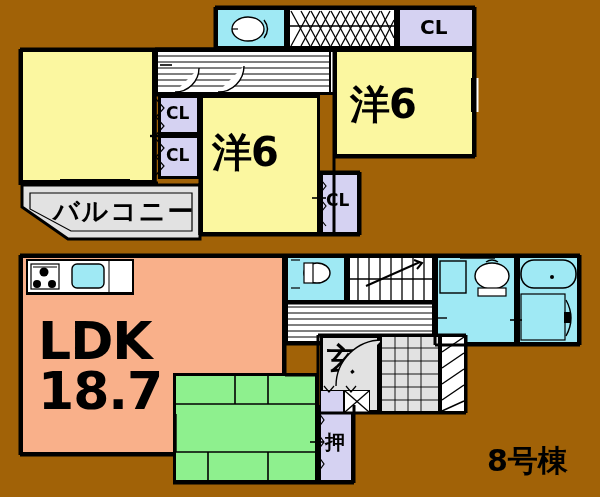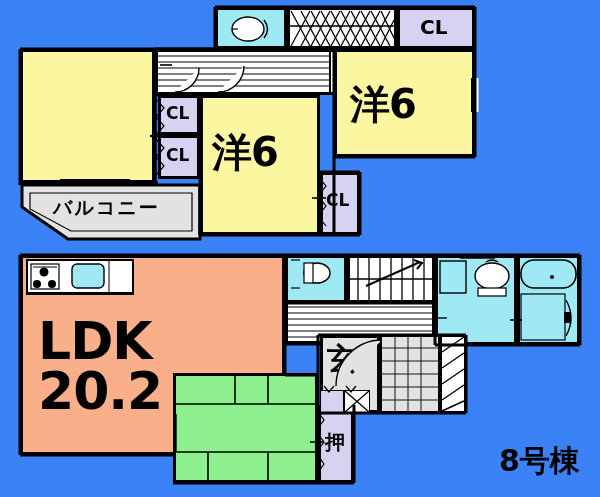--- a/index.html
+++ b/index.html
@@ -4,21 +4,21 @@
 <style>
   html, body {
     margin: 0;
     padding: 0;
     background: #ffffff;
   }
   #plan {
     position: relative;
     width: 600px;
     height: 497px;
-    background: #3b82f6;
+    background: #a16207;
     font-family: "Liberation Sans", "DejaVu Sans", sans-serif;
     overflow: hidden;
   }
   .abs { position: absolute; box-sizing: border-box; }
 
   
   .room {
     position: absolute;
     box-sizing: border-box;
     border: 3px solid #000;
@@ -39,21 +39,21 @@
     white-space: nowrap;
     letter-spacing: -1px;
     line-height: 1;
     font-family: "DejaVu Sans", "Liberation Sans", sans-serif;
   }
   .lbl-xl { font-size: 52px; }
   .lbl-lg { font-size: 40px; }
   .lbl-md { font-size: 30px; }
   .lbl-sm { font-size: 20px; letter-spacing: 0px; }
   .lbl-xs { font-size: 17px; letter-spacing: 0px; }
-  .lbl-bal { font-size: 19px; letter-spacing: 2px; text-align: right; }
+  .lbl-bal { font-size: 26px; letter-spacing: 2px; text-align: right; }
 
   
   .ov { position: absolute; left: 0; top: 0; pointer-events: none; }
 </style>
 </head>
 <body>
 
 <div id="plan">
 
   <div class="room fill-cyan abs" style="left:215px; top:7px; width:72px; height:42px;"></div>
@@ -155,21 +155,21 @@
     <g stroke="#000" stroke-width="2">
       <line x1="22" y1="108" x2="22" y2="132"></line>
       <line x1="60" y1="180" x2="130" y2="180"></line>
       <line x1="225" y1="233" x2="290" y2="233"></line>
       <line x1="300" y1="49" x2="300" y2="49"></line>
     </g>
   </svg>
 
   <div class="room fill-orange abs" style="left:20px; top:255px; width:265px; height:200px;"></div>
   <div class="lbl lbl-xl" style="left:38px; top:315px;">LDK</div>
-  <div class="lbl lbl-xl" style="left:38px; top:365px;">20.2</div>
+  <div class="lbl lbl-xl" style="left:38px; top:365px;">18.7</div>
 
   <div class="abs fill-white" style="left:26px; top:259px; width:108px; height:35px; border:2px solid #000;"></div>
   <svg class="ov" width="600" height="497">
 
     <rect x="31" y="264" width="28" height="25" fill="#fff" stroke="#000" stroke-width="1.2"></rect>
     <circle cx="37" cy="284" r="4" fill="#000"></circle>
     <circle cx="52" cy="284" r="4" fill="#000"></circle>
     <circle cx="44" cy="272" r="4.5" fill="#000"></circle>
     <line x1="33" y1="267" x2="57" y2="267" stroke="#000" stroke-width="1"></line>
 
@@ -361,15 +361,15 @@
       <line x1="334" y1="49" x2="334" y2="157"></line>
       <line x1="360" y1="172" x2="360" y2="235"></line>
       <line x1="320" y1="172" x2="360" y2="172"></line>
       <line x1="287" y1="7" x2="287" y2="49"></line>
       <line x1="397" y1="7" x2="397" y2="49"></line>
       <line x1="155" y1="95" x2="155" y2="183"></line>
       <line x1="200" y1="183" x2="200" y2="235"></line>
     </g>
   </svg>
 
-  <div class="lbl lbl-md" style="left:487px; top:446px; letter-spacing:0px;margin-left:12px;">8号棟</div>
+  <div class="lbl lbl-md" style="left:487px; top:446px; letter-spacing:0px;">8号棟</div>
 
 </div>
 
 </body></html>

